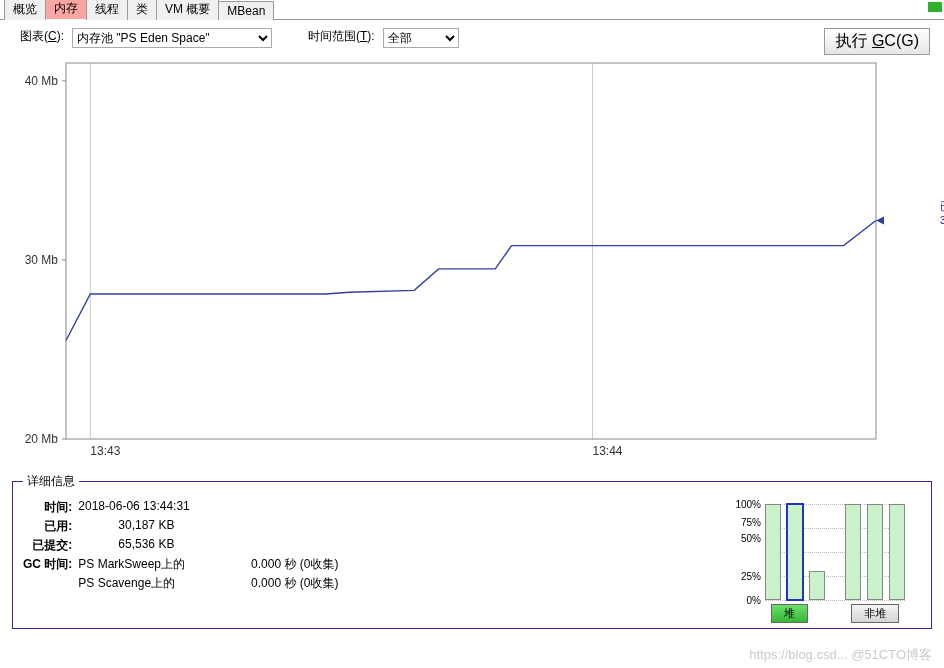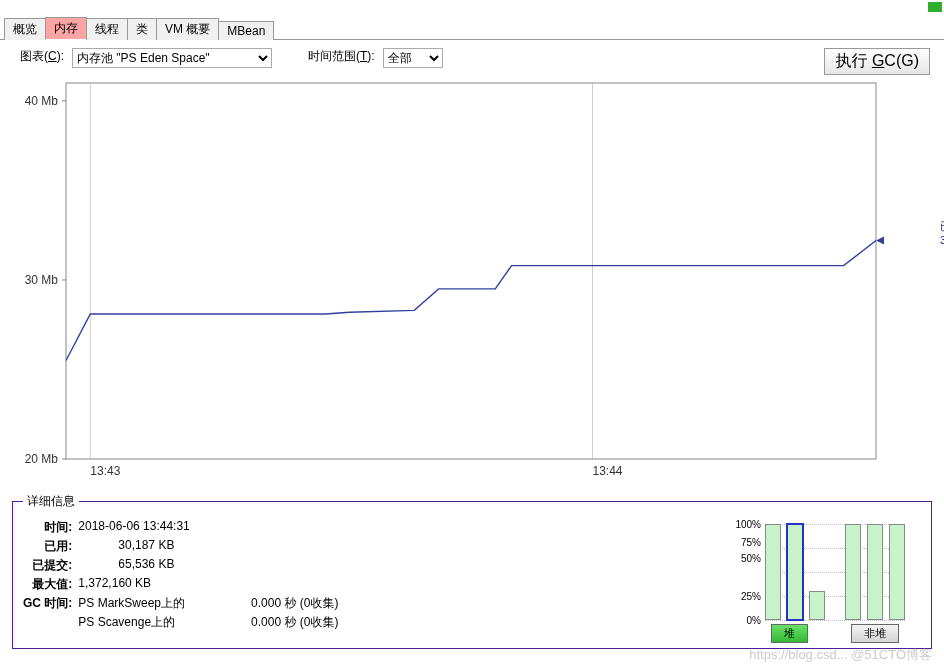--- a/index.html
+++ b/index.html
@@ -1,17 +1,17 @@
 <!DOCTYPE html>
 <html><head>
 <meta charset="utf-8">
 <style>
   * { box-sizing: border-box; }
   body { margin: 0; font-family: "SimSun", "Microsoft YaHei", Arial, sans-serif; font-size: 12px; background: #fff; color: #000; width: 944px; height: 668px; overflow: hidden; position: relative; }
-  .tabs { display: flex; border-bottom: 1px solid #999; height: 40px; align-items: flex-end; padding-left: 4px; gap: 0; }
+  .tabs { display: flex; border-bottom: 1px solid #999; height: 20px; align-items: flex-end; padding-left: 4px; gap: 0; }
   .tab { padding: 2px 8px; border: 1px solid #999; border-bottom: none; background: #f0f0f0; margin-right: -1px; cursor: pointer; position: relative; top: 1px; }
   .tab.active { background: #fca5a5; border-bottom: 1px solid #fff; }
   .ctrl-row { display: flex; align-items: flex-start; padding: 8px 14px 4px 20px; gap: 8px; }
   .ctrl-row select { height: 20px; border: 1px solid #aaa; background: #fff; font-family: inherit; font-size: 12px; }
   .ctrl-row .spacer { flex: 1; }
   .btn { border: 1px solid #999; background: linear-gradient(#fff,#e6e6e6); padding: 2px 10px; font-family: inherit; font-size: 16px; cursor: pointer; }
   .chart-wrap { position: relative; margin: 0 10px 0 16px; height: 410px; }
   .chart-svg { position: absolute; left: 0; top: 0; }
   .srs-label { position: absolute; right: -54px; top: 140px; font-size: 11px; color: #2020c0; line-height: 1.3; }
   fieldset.details { margin: 4px 12px 4px 12px; border: 1px solid #4c1d95; padding: 8px 10px 10px 10px; position: relative; }
@@ -52,21 +52,21 @@
   <div class="tab">MBean</div>
 </div>
 
 <div class="ctrl-row">
   <label>图表(<span class="u">C</span>):</label>
   <select style="width:200px;">
     <option>内存池 "PS Eden Space"</option>
   </select>
   <span style="width:20px"></span>
   <label>时间范围(<span class="u">T</span>):</label>
-  <select style="width:60px;">
+  <select style="width:76px;">
     <option>全部</option>
   </select>
   <span class="spacer"></span>
   <button class="btn">执行 <span class="u">G</span>C(G)</button>
 </div>
 
 <div class="chart-wrap">
   <svg class="chart-svg" id="chart-svg" width="870" height="410">
       <rect x="50" y="4" width="810" height="376" fill="#ffffff" stroke="#888" stroke-width="1"></rect>
       <line x1="46" y1="380" x2="50" y2="380" stroke="#888"></line>
@@ -98,24 +98,20 @@
               <td class="k">时间:</td>
             <td class="v" colspan="2">2018-06-06 13:44:31</td>
             </tr>
         <tr>
               <td class="k">已用:</td>
             <td class="v" colspan="2" style="padding-left:40px">30,187 KB</td>
             </tr>
         <tr>
               <td class="k">已提交:</td>
             <td class="v" colspan="2" style="padding-left:40px">65,536 KB</td>
-            </tr>
-        <tr>
-              <td class="k">最大值:</td>
-            <td class="v" colspan="2">1,372,160 KB</td>
             </tr>
         <tr>
               <td class="k">GC 时间:</td>
             <td class="v">PS MarkSweep上的</td>
             <td class="v" style="padding-left:60px">0.000 秒 (0收集)</td>
             </tr>
         <tr>
               <td></td>
             <td class="v">PS Scavenge上的</td>
             <td class="v" style="padding-left:60px">0.000 秒 (0收集)</td>

